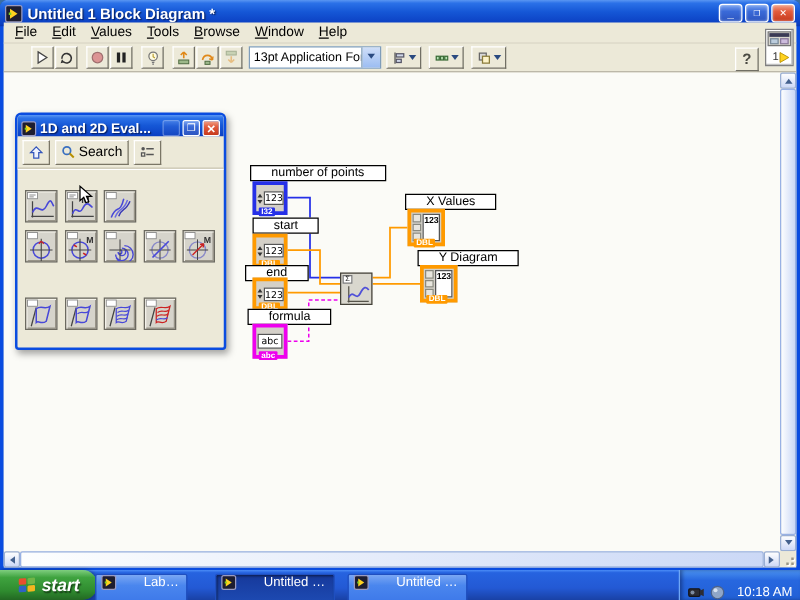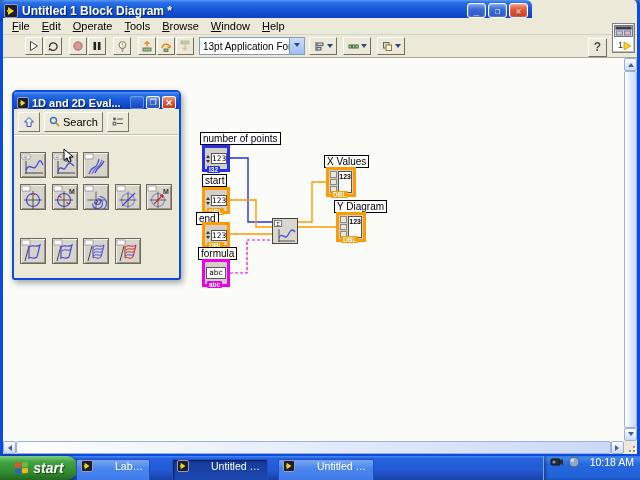--- a/index.html
+++ b/index.html
@@ -4,21 +4,21 @@
 <style>
   * { margin:0; padding:0; box-sizing:border-box; }
   html,body { width:640px; height:480px; }
   body { font-family:"Liberation Sans", sans-serif; overflow:hidden; }
   .desktop { position:relative; width:640px; height:480px; background:#3a6ea5; overflow:hidden; }
 
   
   .win { position:absolute; left:0; top:0; width:640px; height:456px;
          border:3px solid #0a4ce0; border-top:none; border-radius:6px 6px 0 0;
          background:#ece9d8; }
-  .titlebar { position:absolute; left:-3px; top:0; width:532px; height:21px;
+  .titlebar { position:absolute; left:-3px; top:0; width:640px; height:21px;
               border-radius:6px 6px 0 0;
               background:linear-gradient(180deg,#5a96f2 0%,#2b71e8 12%,#1557d6 45%,#0b3fc2 90%,#0936ad 100%);
               display:flex; align-items:center; padding:0 4px; }
   .titlebar .ttl { color:#fff; font-size:12px; font-weight:bold; text-shadow:1px 1px 1px rgba(0,0,20,.6);
                    margin-left:4px; flex:1; white-space:nowrap; overflow:hidden; }
   .capbtn { width:19px; height:15px; border-radius:3px; margin-left:2px; border:1px solid #fff;
             display:flex; align-items:center; justify-content:center; color:#fff; font-size:10px; line-height:10px;
             background:linear-gradient(180deg,#7ba4f0,#3a6ad8 40%,#2d55c0); box-shadow:inset 0 0 2px rgba(255,255,255,.6); }
   .capbtn.close { background:linear-gradient(180deg,#f0a086,#e25b3c 40%,#c63a1d); font-weight:bold; }
   .capbtn .glyph { font-family:"DejaVu Sans Mono", monospace; font-size:9px; }
@@ -59,21 +59,21 @@
   .sthumb { position:absolute; background:linear-gradient(90deg,#fdfefe,#cbd8f6); border:1px solid #98b1e4; border-radius:2px; }
   .tri-u { width:0;height:0;border:3px solid transparent;border-bottom:4px solid #44618e;margin-bottom:2px; }
   .tri-d { width:0;height:0;border:3px solid transparent;border-top:4px solid #44618e;margin-top:2px; }
   .tri-l { width:0;height:0;border:3px solid transparent;border-right:4px solid #44618e;margin-right:2px; }
   .tri-r { width:0;height:0;border:3px solid transparent;border-left:4px solid #44618e;margin-left:2px; }
   .corner { position:absolute; right:0; top:441px; width:13px; height:13px; background:#ece9d8; }
   .corner i { position:absolute; width:2px; height:2px; background:#9a9788; box-shadow:1px 1px 0 #fff; }
 
   
   .lv-label { position:absolute; z-index:2; background:#fff; border:1px solid #000; font-size:10px;
-              line-height:11px; height:13px; padding:0 2px; white-space:nowrap; }
+              line-height:11px; height:13px; padding:0 16px; white-space:nowrap; }
   .lv-ctrl { position:absolute; z-index:2; width:28px; height:27px; border:3px solid; background:#d4d0c8;
              display:flex; align-items:center; padding:1px; }
   .spin { width:6px; display:flex; flex-direction:column; align-items:center; gap:2px; margin-right:1px; }
   .sp-u { width:0;height:0;border:2px solid transparent;border-bottom:3px solid #333; }
   .sp-d { width:0;height:0;border:2px solid transparent;border-top:3px solid #333; }
   .disp { flex:1; background:#fff; border:1px solid #555; height:11px; font-size:7.5px; line-height:9px;
           text-align:center; font-family:"DejaVu Sans", sans-serif; }
   .badge { position:absolute; left:2px; bottom:-4px; color:#fff; font-size:6.5px; font-weight:bold;
            line-height:7px; padding:0 2px; border-radius:1px; }
   .lv-ind { position:absolute; z-index:2; width:30px; height:30px; border:3px solid #ff9a00; background:#d4d0c8;
@@ -116,21 +116,21 @@
               box-shadow:1px 0 3px rgba(0,0,0,.4); display:flex; align-items:center; justify-content:center; gap:4px; }
   .startbtn .st { color:#fff; font-size:14px; font-weight:bold; font-style:italic; text-shadow:1px 1px 1px rgba(0,0,0,.5); }
   .taskbtn { position:absolute; top:3px; height:19px; border-radius:2px; border:1px solid #1f4fc0;
              background:linear-gradient(180deg,#7aa7f3,#4a86ee 35%,#3b76e8);
              display:flex; align-items:flex-end; padding:12px 4px; gap:22px; overflow:hidden; }
   .taskbtn.active { background:linear-gradient(180deg,#16399b,#1e4cb5); box-shadow:inset 1px 1px 2px rgba(0,0,0,.5); }
   .taskbtn .tl { color:#fff; font-size:10.5px; white-space:nowrap; overflow:hidden; text-overflow:ellipsis; }
   .tray { position:absolute; right:0; top:0; width:97px; height:24px;
           background:linear-gradient(180deg,#4b92f0,#2767df 35%,#2160d6);
           border-left:1px solid #6ea6f5; box-shadow:inset 2px 0 3px rgba(0,0,30,.35);
-          display:flex; align-items:flex-start; padding:0 6px; gap:4px; }
+          display:flex; align-items:flex-end; padding:0 6px; gap:4px; }
   .tray .clock { color:#fff; font-size:10.5px; margin-left:auto; }
 
   .lv-appicon { width:14px; height:14px; background:#1d1d30; border:1px solid #9a9ac0; border-radius:2px;
                 display:flex; align-items:center; justify-content:center; flex:0 0 auto; }
   .cursor { position:absolute; z-index:50; }
 </style>
 </head>
 <body>
 
 <div class="desktop">
@@ -152,21 +152,21 @@
           <span class="glyph">❐</span>
         </span>
       <span class="capbtn close">
           <span class="glyph">✕</span>
         </span>
     </div>
 
     <div class="menubar">
       <span class="menu-item">File</span>
       <span class="menu-item">Edit</span>
-      <span class="menu-item">Operate</span>
+      <span class="menu-item">Values</span>
       <span class="menu-item">Tools</span>
       <span class="menu-item">Browse</span>
       <span class="menu-item">Window</span>
       <span class="menu-item">Help</span>
     </div>
 
     <div class="toolbar">
       <span class="tbtn">
         <svg width="12" height="12" viewBox="0 0 12 12">
             <path d="M2.5,1.5 L9.5,6 L2.5,10.5 Z" fill="#fff" stroke="#444" stroke-width="1"></path>

